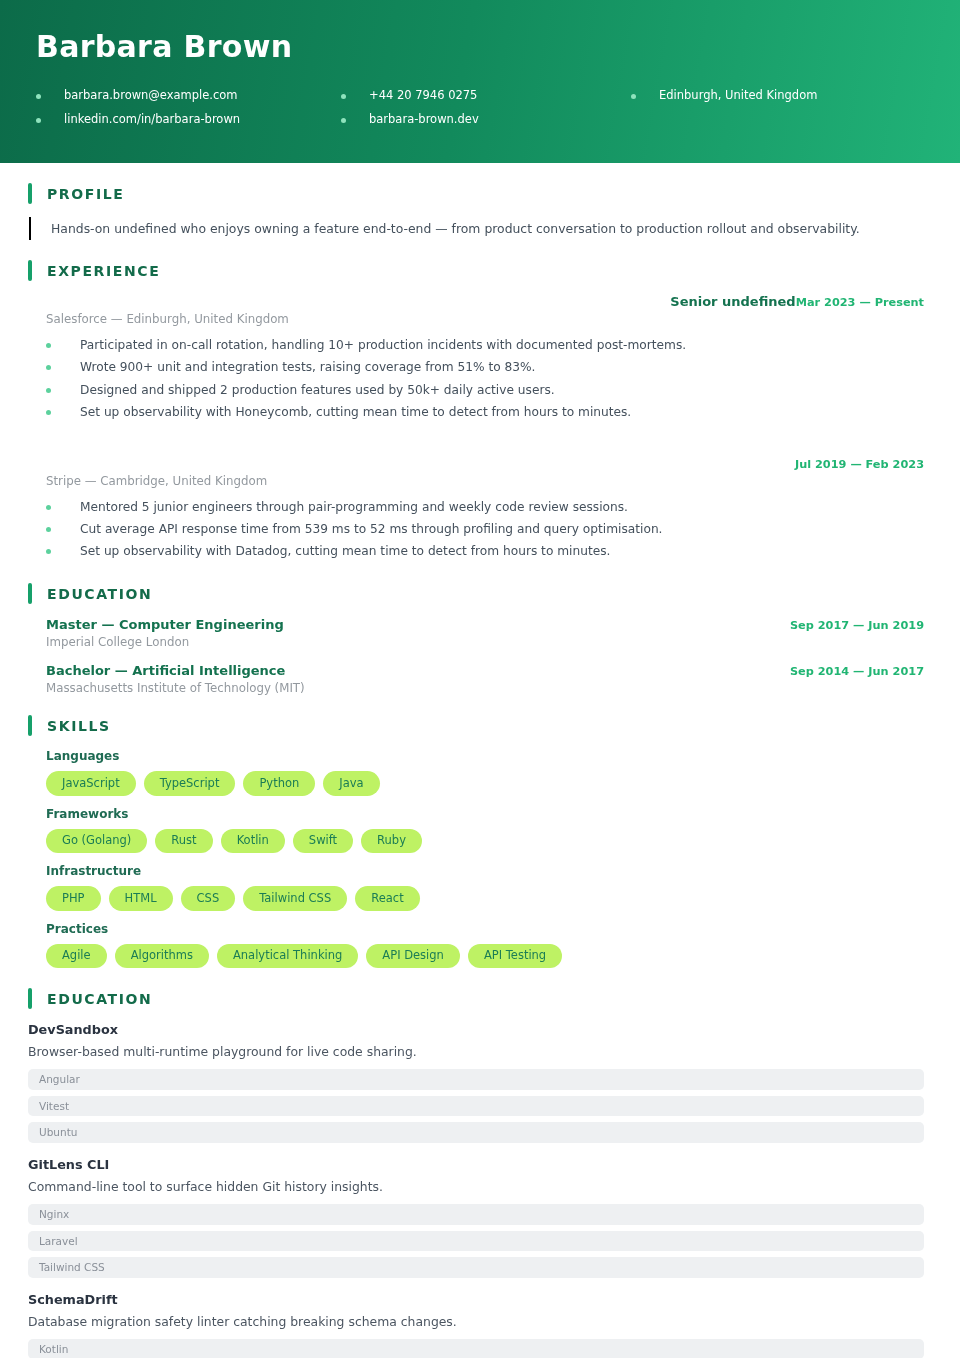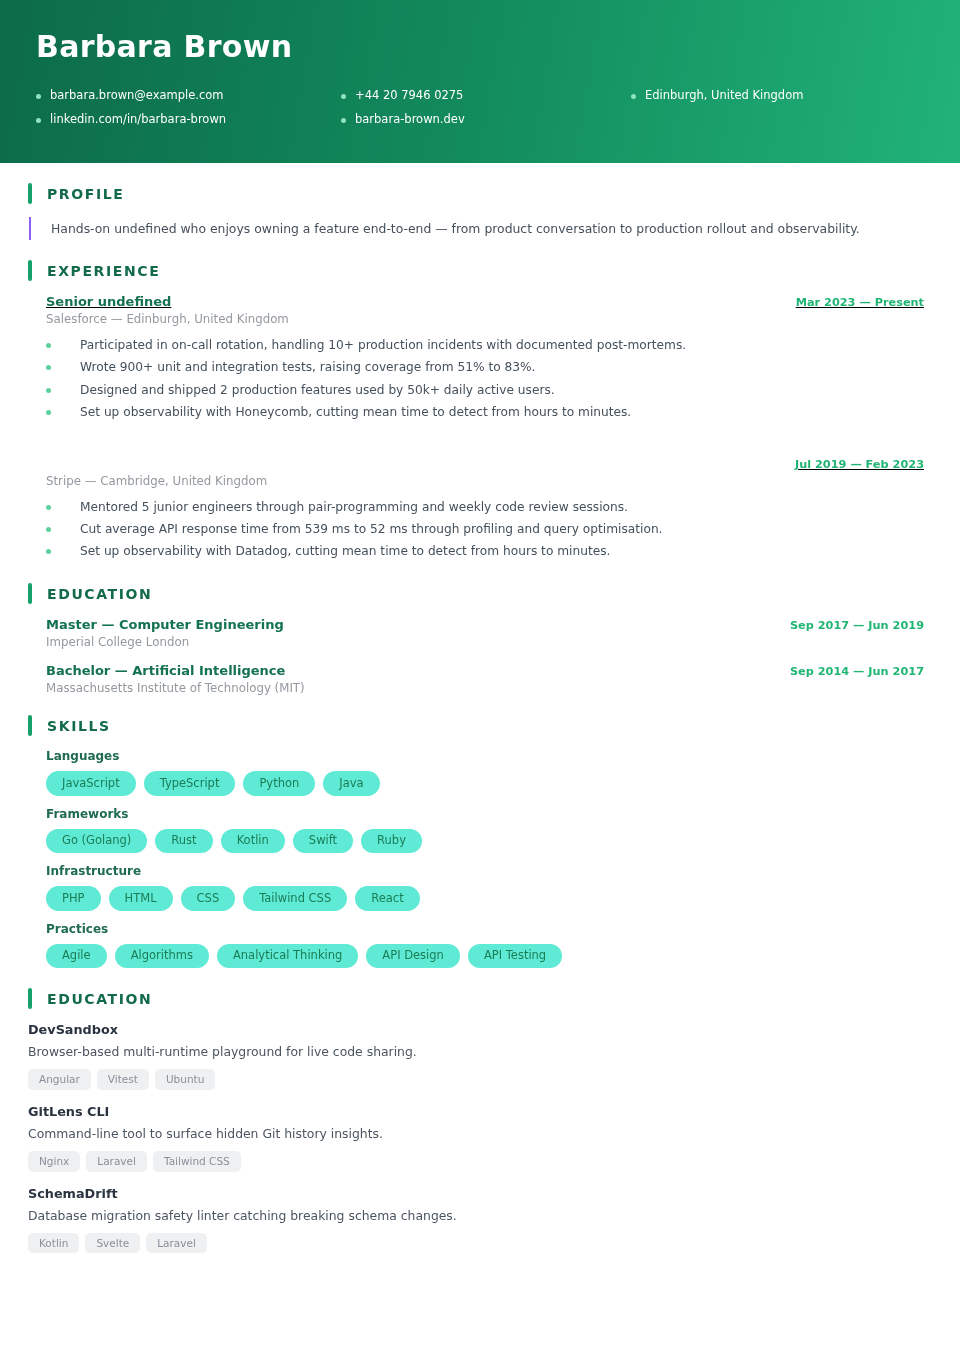--- a/index.html
+++ b/index.html
@@ -35,21 +35,21 @@
   }
   .contact-grid {
     display: grid;
     grid-template-columns: 305px 290px auto;
     grid-auto-rows: 24px;
     align-items: center;
   }
   .contact-item {
     display: flex;
     align-items: center;
-    gap: 9px;
+    gap: 23px;
     color: #ffffff;
     font-size: 11.5px;
     line-height: 1;
     white-space: nowrap;
   }
   .contact-dot {
     width: 5px;
     height: 5px;
     border-radius: 50%;
     background: #8fe3bd;
@@ -76,37 +76,36 @@
   .section-title {
     color: #136b4a;
     font-size: 14px;
     font-weight: 700;
     letter-spacing: 1.6px;
     padding-left: 15px;
   }
 
   
   .profile-block {
-    border-left: 2px solid #8b5cf6;
+    border-left: 2px solid #000000;
     padding: 2px 0 2px 20px;
     margin-left: 1px;
   }
   .profile-text {
     font-size: 12.4px;
     color: #44505c;
     line-height: 1.55;
   }
 
   
   .exp-item { padding-left: 18px; margin-bottom: 6px; }
   .exp-row {
     display: flex;
-    justify-content: space-between;
+    justify-content: flex-end;
     align-items: baseline;
-    text-decoration: underline;
   }
   .exp-role {
     font-size: 13px;
     font-weight: 700;
     color: #14724f;
     min-height: 1px;
   }
   .exp-date {
     font-size: 11.3px;
     font-weight: 700;
@@ -167,21 +166,21 @@
   .skills-wrap { padding-left: 18px; }
   .skill-group { margin-bottom: 11px; }
   .skill-group-label {
     font-size: 12px;
     font-weight: 700;
     color: #1f6b53;
     margin-bottom: 8px;
   }
   .pill-row { display: flex; flex-wrap: wrap; gap: 8px; }
   .pill {
-    background: #5eead4;
+    background: #bef264;
     color: #1b7d55;
     font-size: 11.5px;
     padding: 6.5px 16px;
     border-radius: 999px;
     line-height: 1;
     white-space: nowrap;
   }
 
   
   .proj-wrap { padding-left: 0; }
@@ -191,21 +190,21 @@
     font-weight: 700;
     color: #2a3340;
     margin-bottom: 7px;
   }
   .proj-desc {
     font-size: 12.4px;
     color: #4b5561;
     margin-bottom: 9px;
     line-height: 1.3;
   }
-  .tag-row { display: flex; flex-wrap: wrap; gap: 6px; }
+  .tag-row { display: flex; flex-wrap: wrap; gap: 6px; flex-direction: column; }
   .tag {
     background: #eef0f2;
     color: #8a9099;
     font-size: 10.5px;
     padding: 5px 11px;
     border-radius: 5px;
     line-height: 1;
     white-space: nowrap;
   }
 </style>

